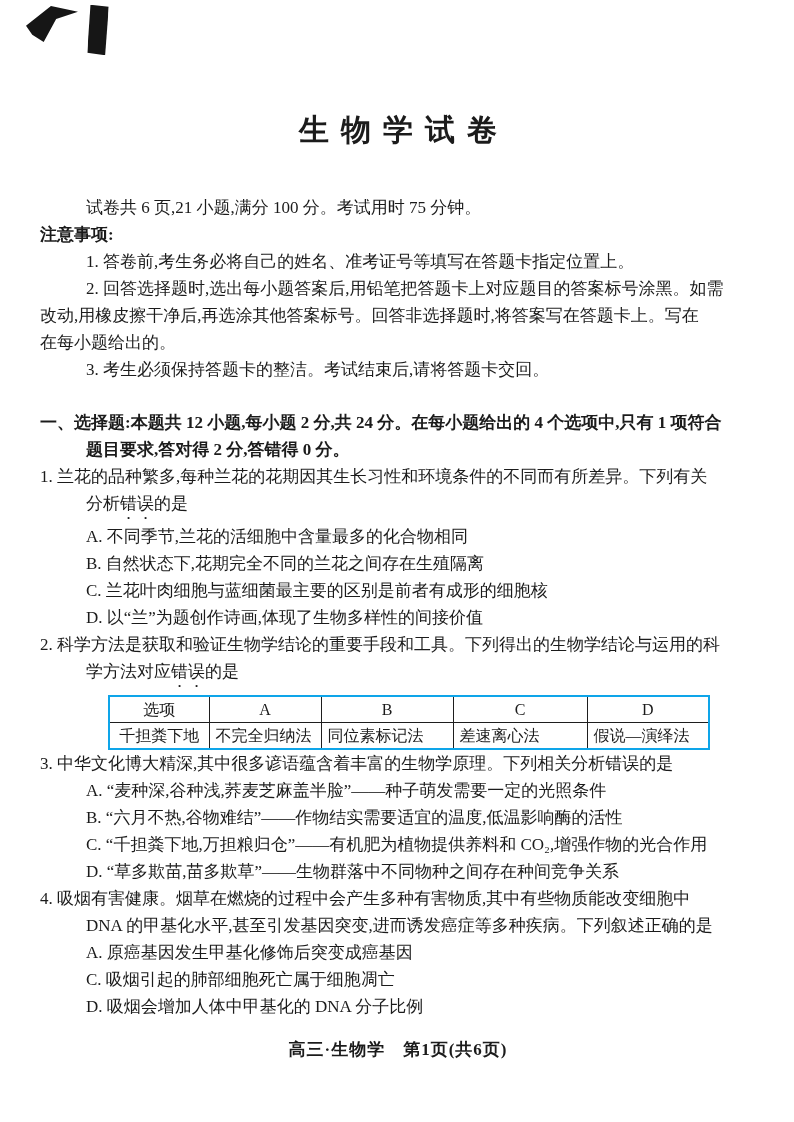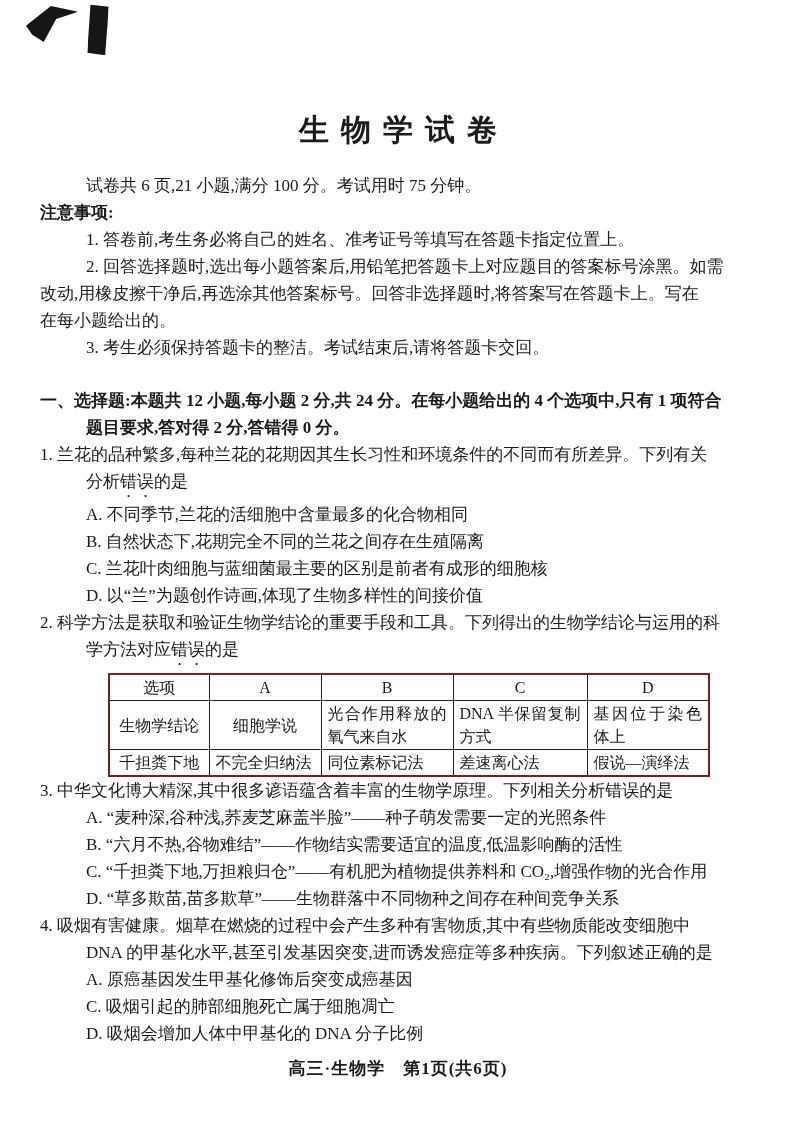--- a/index.html
+++ b/index.html
@@ -36,46 +36,46 @@
     font-size:30px;font-weight:bold;
     letter-spacing:12px;text-indent:12px;
     white-space:nowrap;
   }
   .line{
     font-size:17px;line-height:27px;
     white-space:nowrap;
   }
   .ind{padding-left:46px;}          
   .bold{font-weight:bold;}
-  .intro{margin-top:20px;}
+  .intro{margin-top:42px;}
   .section{margin-top:26px;}
   .emph{
     -webkit-text-emphasis:filled dot;
     -webkit-text-emphasis-position:under right;
     text-emphasis:filled dot;
     text-emphasis-position:under right;
   }
   table.q2t{
     border-collapse:collapse;
     margin:4px 0 0 68px;
     width:600px;
     table-layout:fixed;
     font-size:16px;
   }
   table.q2t td{
     border:1px solid #1e1e1e;
     padding:1px 6px;
     line-height:23px;
     vertical-align:middle;
   }
-  table.q2t{border:2px solid #7f1d1d;}
+  table.q2t{border:2px solid #0ea5e9;}
   td.c{text-align:center;}
   td.j{text-align:justify;text-justify:inter-ideograph;}
   .footer{
-    margin-top:8px;
+    margin-top:16px;
     text-align:center;
     font-size:17px;line-height:27px;
     font-weight:bold;
     letter-spacing:1px;
   }
 </style>
 </head>
 <body>
 
 <div class="page">
@@ -117,27 +117,20 @@
     </colgroup>
     <tbody>
         <tr>
       <td class="c">选项</td>
       <td class="c">A</td>
       <td class="c">B</td>
       <td class="c">C</td>
       <td class="c">D</td>
     </tr>
     <tr>
-      <td class="c">生物学结论</td>
-      <td class="c">细胞学说</td>
-      <td class="j">光合作用释放的氧气来自水</td>
-      <td class="j">DNA 半保留复制方式</td>
-      <td class="j">基因位于染色体上</td>
-    </tr>
-    <tr>
       <td class="c">千担粪下地</td>
       <td>不完全归纳法</td>
       <td>同位素标记法</td>
       <td>差速离心法</td>
       <td>假说—演绎法</td>
     </tr>
   </tbody>
     </table>
 
   <div class="line">3. 中华文化博大精深,其中很多谚语蕴含着丰富的生物学原理。下列相关分析错误的是</div>

